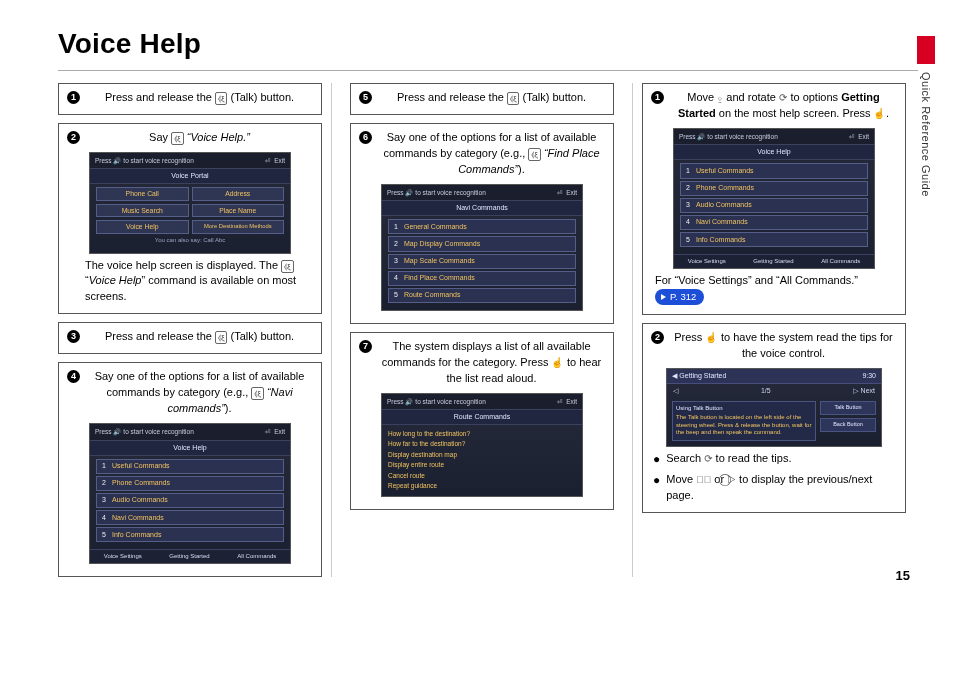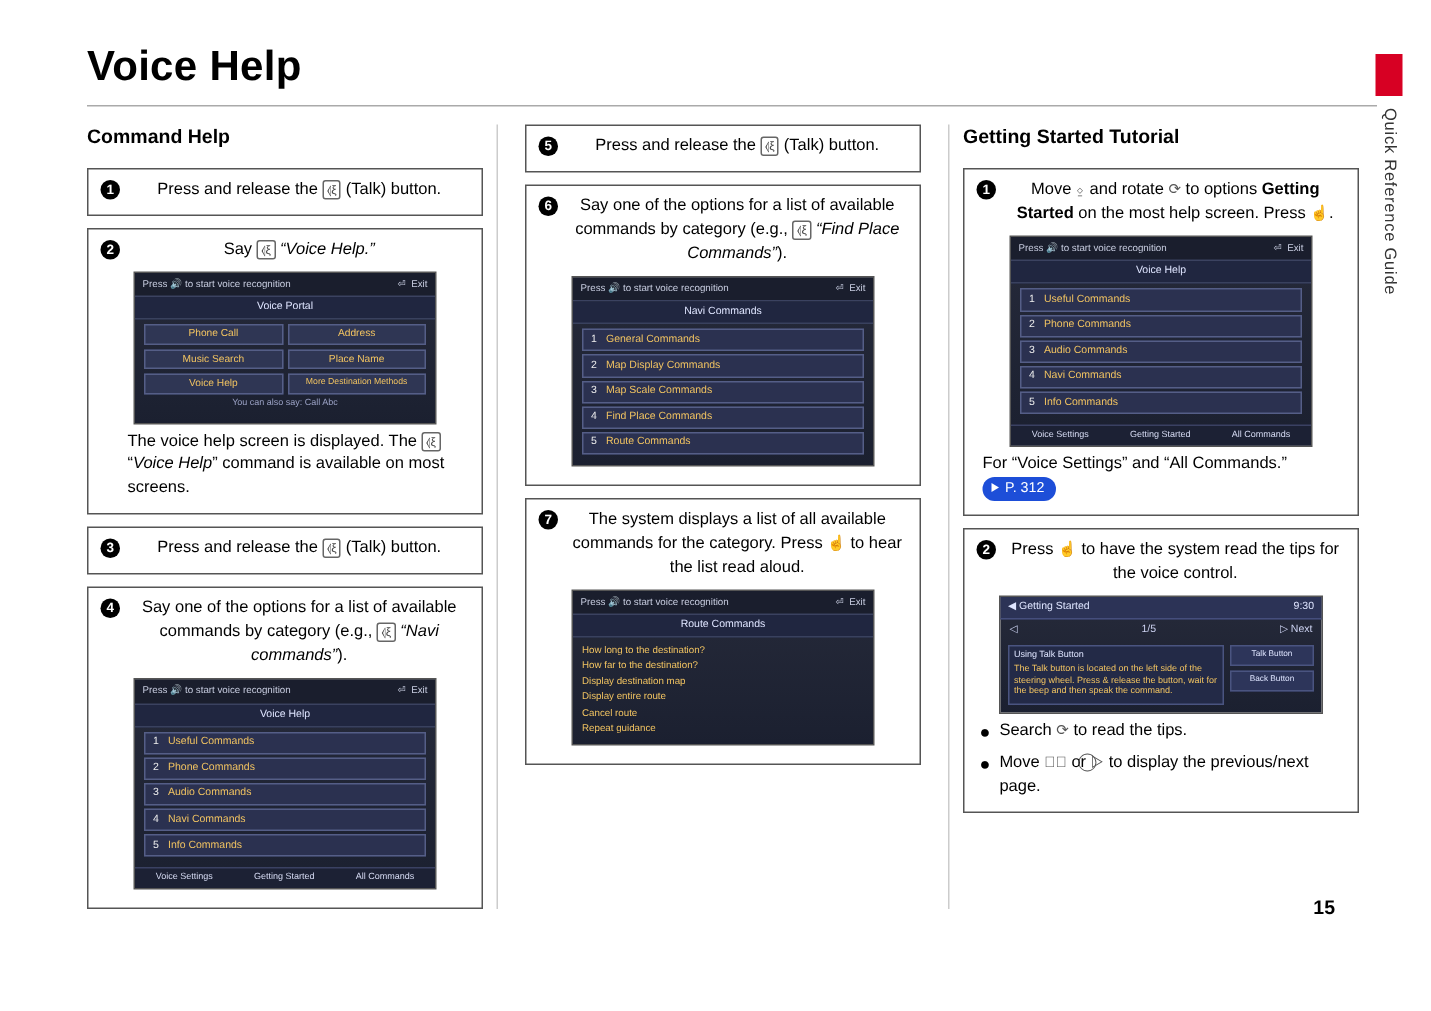--- a/index.html
+++ b/index.html
@@ -220,21 +220,21 @@
     display:inline-block;
     width:0;height:0;
     border-top:3.5px solid transparent;
     border-bottom:3.5px solid transparent;
     border-left:5px solid #fff;
     margin-right:4px;
     vertical-align:0;
   }
   .page-num {
     position:absolute;
-    right:64px;
+    right:44px;
     bottom:12px;
     font-size:13px;
     font-weight:700;
   }
   .ss-gs-head{
     display:flex;justify-content:space-between;align-items:center;
     background:#2c3356;color:#dfe5ff;font-size:7px;padding:2px 5px;border-bottom:1px solid #454e7c;
   }
   .ss-arrow-row{
     display:flex;justify-content:space-between;align-items:center;
@@ -254,21 +254,20 @@
 <div class="page">
   <div class="red-tab"></div>
   <div class="side-label">Quick Reference Guide</div>
 
   <h1 class="title">Voice Help</h1>
   <hr class="hr">
 
   <div class="columns">
 
     <div class="col">
-      <h2 class="section">Command Help</h2>
 
       <div class="step-box">
         <div class="step-row">
           <span class="badge">1</span>
           <span class="step-text"><span>Press and release the </span><span class="icon-box">⦉ξ</span><span> (Talk) button.</span></span>
         </div>
       </div>
 
       <div class="step-box">
         <div class="step-row">
@@ -412,21 +411,20 @@
             <div class="ss-route-line">Display destination map</div>
             <div class="ss-route-line">Display entire route</div>
             <div class="ss-route-line">Cancel route</div>
             <div class="ss-route-line">Repeat guidance</div>
           </div>
         </div>
       </div>
     </div>
 
     <div class="col">
-      <h2 class="section">Getting Started Tutorial</h2>
 
       <div class="step-box">
         <div class="step-row">
           <span class="badge">1</span>
           <span class="step-text">
             <span>Move </span><span class="icon-sm">⍚</span><span> and rotate </span><span class="icon-sm">⟳</span><span> to options </span><b>Getting Started</b><span> on the most help screen. Press </span><span class="icon-sm">☝</span><span>.</span>
           </span>
         </div>
 
         <div class="screenshot">

